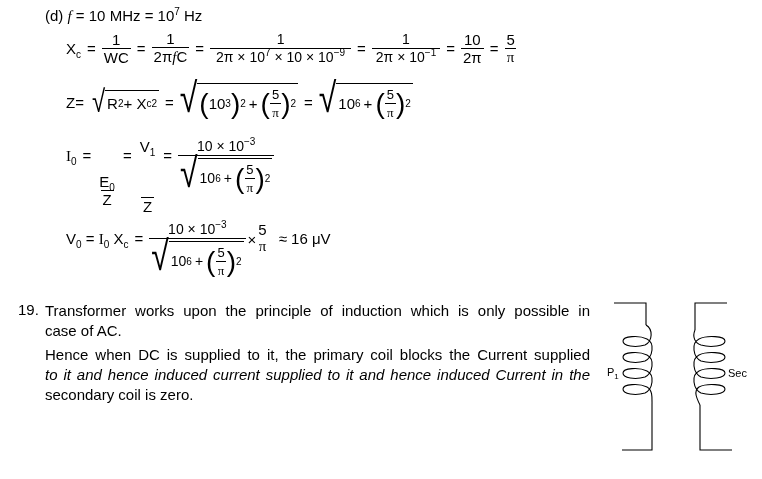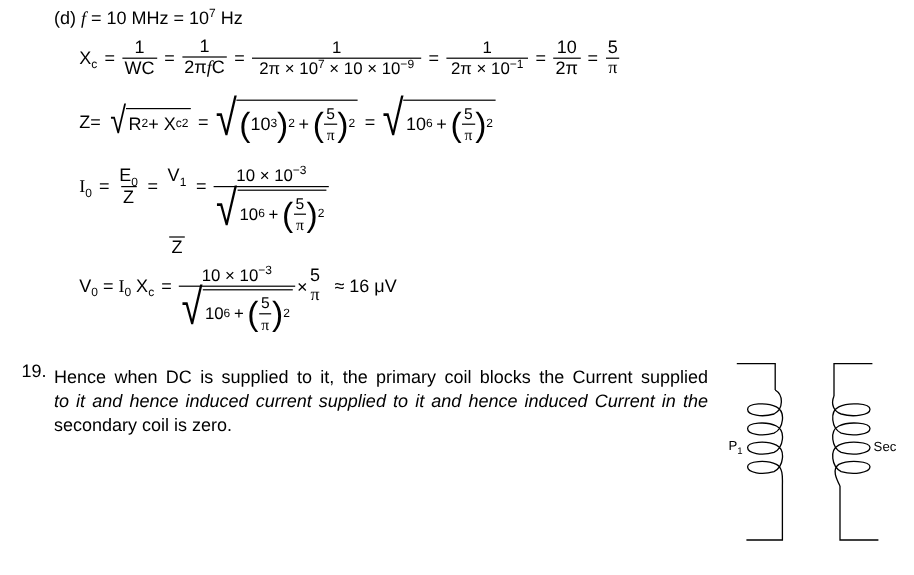--- a/index.html
+++ b/index.html
@@ -110,21 +110,21 @@
         </span>
         <span class="paren">)</span>
         <sup>2</sup>
     </span>
   </span>
 </div>
 
 <div class="abs row" style="left:66px; top:138px;">
   <span style="align-self:flex-start; margin-top:9px;"><span class="ser">I</span><sub>0</sub></span>
   <span class="eq" style="align-self:flex-start; margin-top:9px;">=</span>
-  <span class="frac" style="align-self:flex-start;">
+  <span class="frac" style="align-self:flex-start;margin-top:35px;">
     <span class="num"><span>E</span><sub>0</sub></span>
     <span class="den">Z</span>
   </span>
   <span class="eq" style="align-self:flex-start; margin-top:9px;">=</span>
   <span class="frac" style="align-self:flex-start;gap:42px;">
     <span class="num"><span>V</span><sub>1</sub></span>
     <span class="den">Z</span>
   </span>
   <span class="eq" style="align-self:flex-start; margin-top:9px;">=</span>
   <span class="frac" style="align-self:flex-start;">
@@ -177,20 +177,22 @@
   <span style="align-self:flex-start; margin-top:10px; margin-left:2px;">×</span>
   <span class="frac" style="align-self:flex-start;">
     <span class="num">5</span>
     <span class="den pi" style="border-top:none;">π</span>
   </span>
   <span style="align-self:flex-start; margin-top:9px; margin-left:10px;">≈ 16 μV</span>
 </div>
 
 <div class="abs" style="left:18px; top:301px; font-size:15px;">19.</div>
 <div class="para" style="left:45px; top:301px; width:545px;">
+  <div style="text-align:justify; text-align-last:justify;">Transformer works upon the principle of induction which is only possible in</div>
+  <div>case of AC.</div>
   <div style="height:4px;"></div>
   <div style="text-align:justify; text-align-last:justify;">Hence when DC is supplied to it, the primary coil blocks the Current supplied</div>
   <div style="text-align:justify; text-align-last:justify;font-style:italic;">to it and hence induced current supplied to it and hence induced Current in the</div>
   <div>secondary coil is zero.</div>
 </div>
 
 <div class="abs" style="left:595px; top:295px; width:167px; height:170px;">
   <svg width="167" height="170" viewBox="0 0 167 170">
     <g fill="none" stroke="#000" stroke-width="1.1">
 

